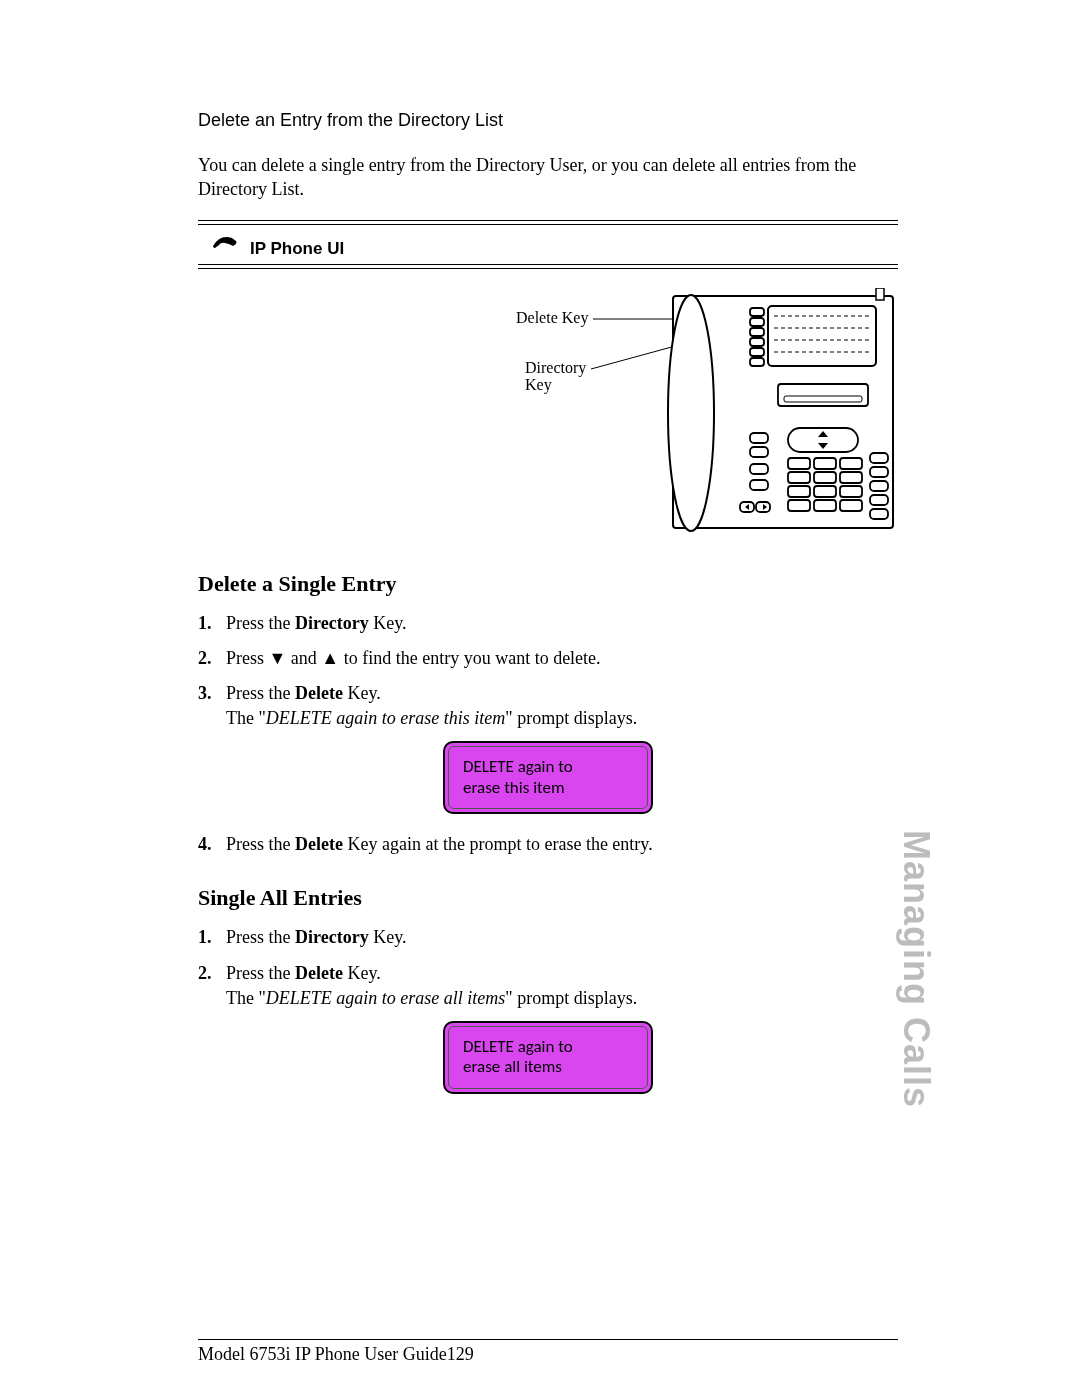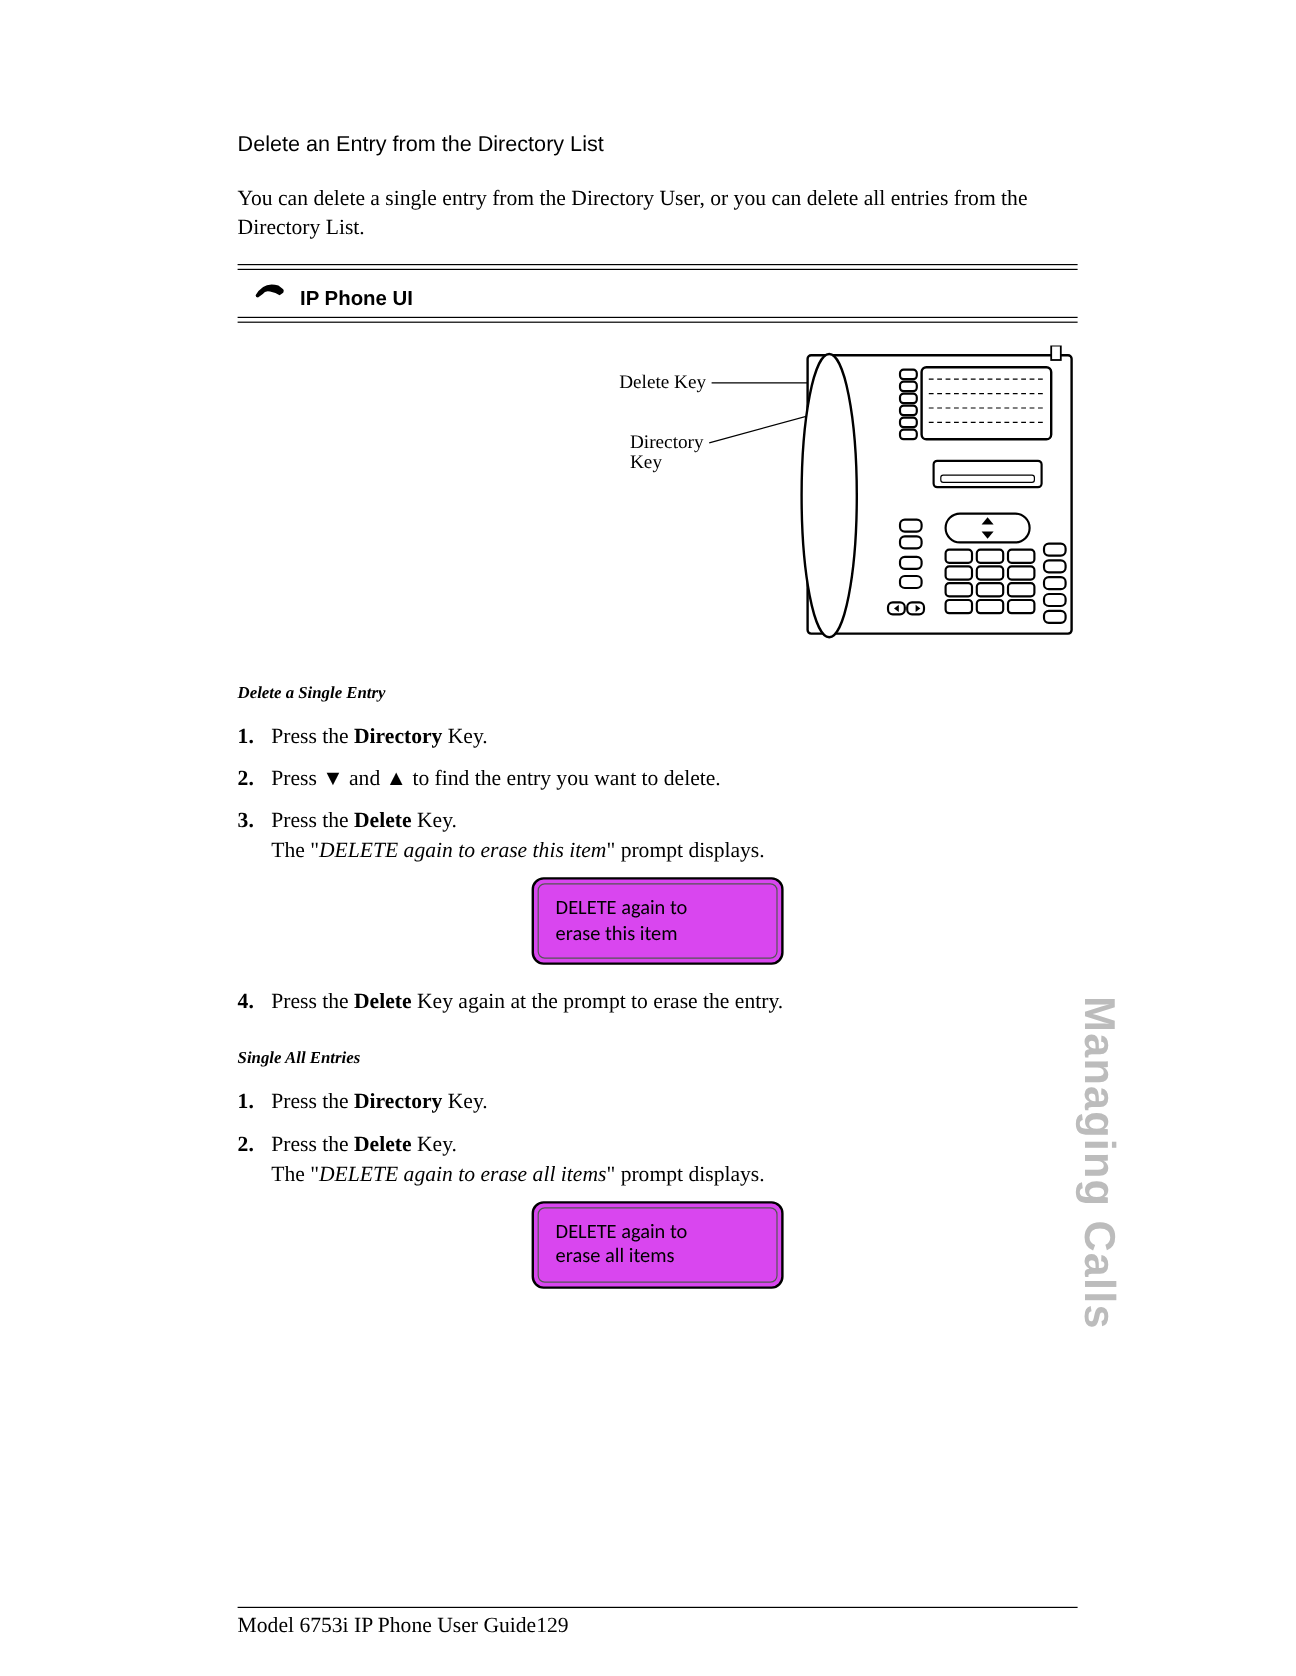--- a/index.html
+++ b/index.html
@@ -40,22 +40,21 @@
     font-family: Arial, Helvetica, sans-serif;
     font-weight: bold;
     font-size: 17px;
     padding-left: 12px;
   }
   .callout-inner svg { flex: 0 0 auto; }
 
   h3.sub {
     font-family: "Times New Roman", Times, serif;
     font-weight: bold;
-    font-style: italic;
-    font-size: 14px;
+    font-size: 22px;
     margin: 28px 0 14px 0;
   }
   ol.steps {
     list-style: none;
     counter-reset: step;
     padding: 0;
     margin: 0 0 10px 0;
   }
   ol.steps > li {
     counter-increment: step;

